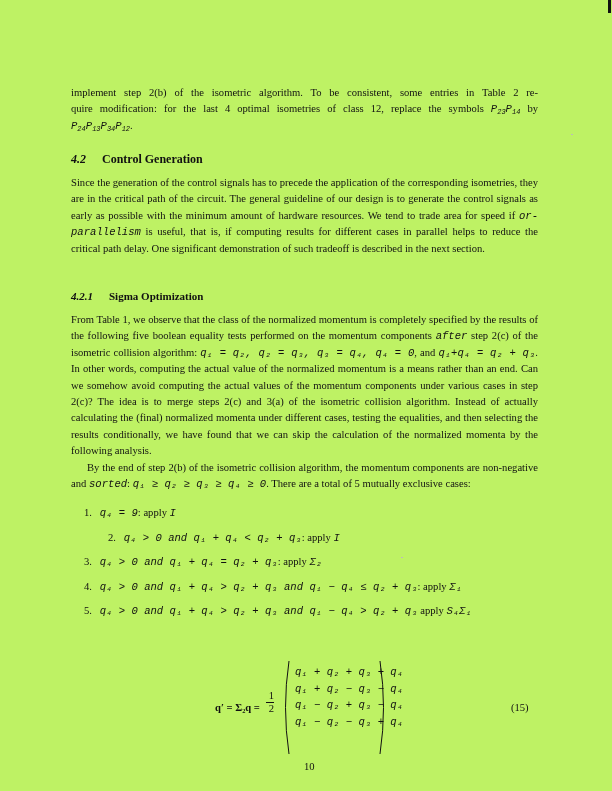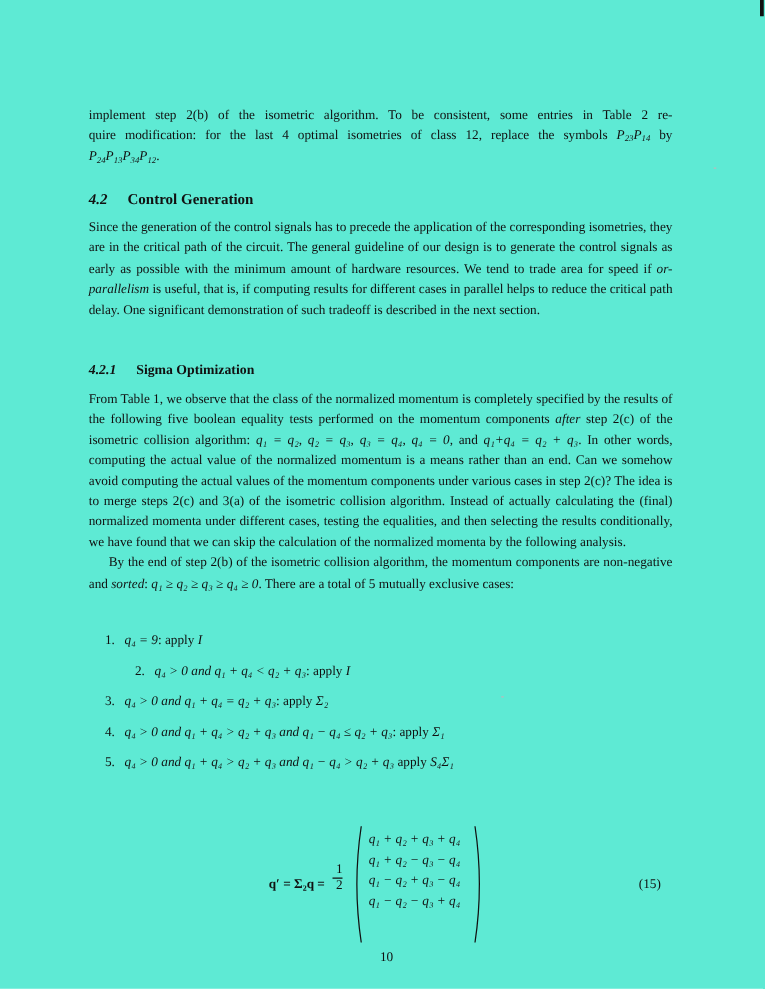--- a/index.html
+++ b/index.html
@@ -1,29 +1,29 @@
 <!DOCTYPE html>
 <html><head>
 <meta charset="utf-8">
 <style>
   html, body { margin: 0; padding: 0; background: #ffffff; }
   body { width: 612px; height: 791px; position: relative; overflow: hidden;
          font-family: "DejaVu Serif", "Liberation Serif", serif; color: #111; }
-  .page { position: absolute; left: 0; top: 0; width: 612px; height: 791px; background: #5eead4; }
+  .page { position: absolute; left: 0; top: 0; width: 612px; height: 791px; background: #bef264; }
   .corner-mark { position: absolute; right: 1px; top: 0; width: 3px; height: 13px; background: #111; }
   .text { position: absolute; left: 71px; width: 467px; font-family: "Liberation Serif", serif;
           font-size: 10.6px; line-height: 16.4px; text-align: justify; }
   .text p { margin: 0; }
   .indent { text-indent: 16px; }
   .h2 { position: absolute; left: 71px; font-family: "Liberation Serif", serif; font-weight: bold; font-size: 12px; }
   .h3 { position: absolute; left: 71px; font-family: "Liberation Serif", serif; font-weight: bold; font-size: 11px; }
   .h2 .num, .h3 .num { display: inline-block; font-style: italic; }
   .h2 .num { width: 31px; }
   .h3 .num { width: 38px; }
-  i, .m { font-style: italic; }
+  i, .m { font-style: italic; font-family: Liberation Mono, monospace; }
   sub { font-size: 7px; vertical-align: -2px; line-height: 0; }
   .list { position: absolute; left: 84px; width: 450px; font-family: "Liberation Serif", serif; font-size: 10.6px; }
   .list .li { position: absolute; left: 0; white-space: nowrap; }
   .list .li .n { display: inline-block; width: 13px; }
   .bold { font-weight: bold; font-style: normal; }
   .eq { position: absolute; left: 0; top: 0; width: 612px; font-family: "Liberation Serif", serif; font-size: 10.6px; }
   .eq-lhs { position: absolute; left: 215px; top: 702px; white-space: nowrap; }
   .frac { position: absolute; left: 266px; top: 690px; width: 8px; text-align: right; line-height: 12px; }
   .frac .bar { display: block; border-top: 0.8px solid #111; margin: 0 0; }
   .paren { position: absolute; top: 660px; width: 10px; height: 95px; }

